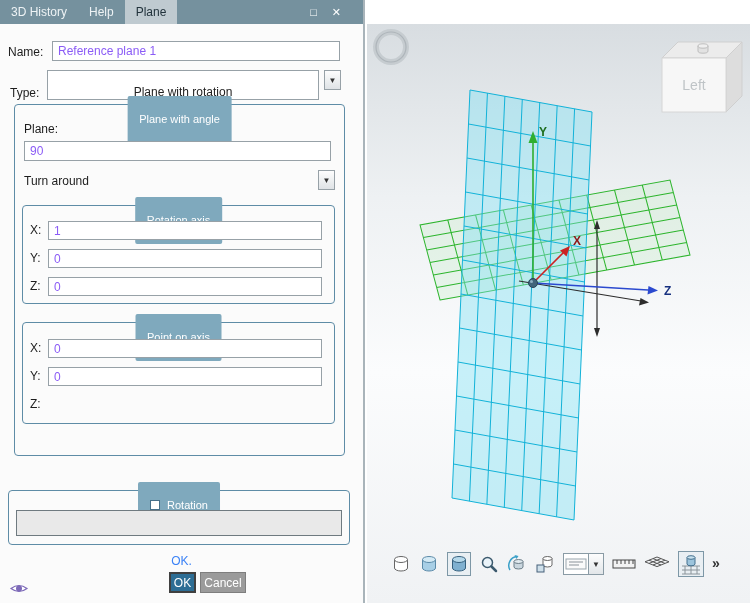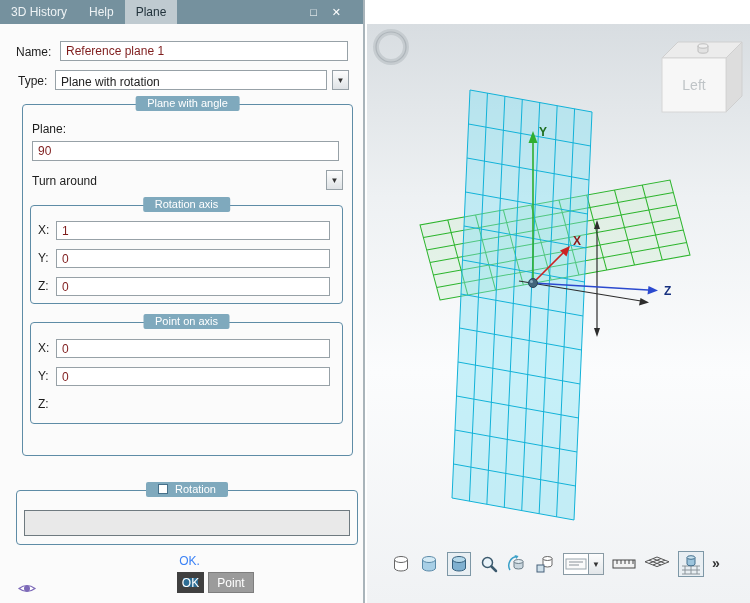--- a/index.html
+++ b/index.html
@@ -10,37 +10,37 @@
   
   .titlebar { height:24px; background:#75919e; display:flex; align-items:stretch; color:#eef3f5; }
   .tab { display:flex; align-items:center; padding:0 11px; font-size:12px; cursor:default; }
   .tab.active { background:#bfcad0; color:#22333c; }
   .win-btns { margin-left:auto; display:flex; align-items:center; gap:15px; padding-right:22px; font-size:11px; color:#ffffff; }
   .win-btns span { cursor:default; }
   .rp-title { display:flex; align-items:center; padding-left:9px; font-size:12px; }
 
   
   .left-panel { position:absolute; left:0; top:0; width:365px; height:603px; background:#fbfbfb; border-right:2px solid #a9b4ba; }
-  .lp-body { position:relative; width:100%; height:579px;margin-left:8px; }
+  .lp-body { position:relative; width:100%; height:579px; }
 
   .lbl { position:absolute; font-size:12px; color:#1d1d1d; white-space:nowrap; }
-  .inp { position:absolute; height:20px; border:1px solid #97a1a7; background:#ffffff; padding:2px 5px; font-family:"Liberation Sans",sans-serif; font-size:12px; color:#7f1d1d; }
+  .inp { position:absolute; height:20px; border:1px solid #97a1a7; background:#ffffff; padding:2px 5px; font-family:"Liberation Sans",sans-serif; font-size:12px; color:#8b5cf6; }
   .inp-sm { height:19px; }
-  .combo { position:absolute; height:20px; border:1px solid #97a1a7; background:#ffffff; padding:4px 5px; font-size:12px; overflow:hidden; white-space:nowrap; }
+  .combo { position:absolute; height:20px; border:1px solid #97a1a7; background:#ffffff; padding:14px 5px; font-size:12px; overflow:hidden; white-space:nowrap;text-align:center; }
   .combo-arrow { position:absolute; width:17px; height:20px; border:1px solid #97a1a7; background:linear-gradient(#fdfdfd,#dfe3e6); display:flex; align-items:center; justify-content:center; font-size:8px; color:#333; cursor:default; }
 
   .group { position:absolute; border:1px solid #5e8ca6; border-radius:4px; }
-  .badge { position:absolute; left:50%; top:-9px; transform:translateX(-50%); background:#7fa9bd; color:#ffffff; font-size:11px; line-height:15px; padding:0 12px; white-space:nowrap; border-radius:2px; }
+  .badge { position:absolute; left:50%; top:-9px; transform:translateX(-50%); background:#7fa9bd; color:#ffffff; font-size:11px; line-height:15px; padding:16px 12px; white-space:nowrap; border-radius:2px; }
   .badge .cb { display:inline-block; width:10px; height:10px; background:#ffffff; border:1px solid #46708a; vertical-align:-1px; margin-right:7px; }
 
   .disabled-inp { position:absolute; height:26px; border:1px solid #6f7a80; background:#e9e9e9; padding:3px 5px; font-size:12px; color:#555; }
 
   .status { position:absolute; left:0; right:0; top:530px; text-align:center; font-size:12px; color:#3b82f6; }
   .btn { position:absolute; height:21px; font-family:"Liberation Sans",sans-serif; font-size:12px; color:#ffffff; display:flex; align-items:center; justify-content:center; cursor:default; }
-  .btn-ok { left:169px; top:548px; width:27px; background:#2d6d94; border:6px solid #404040; }
+  .btn-ok { left:169px; top:548px; width:27px; background:#2d6d94; border:2px solid #404040; }
   .btn-cancel { left:200px; top:548px; width:46px; background:#9b9b9b; border:1px solid #7e7e7e; }
   .eye { position:absolute; left:10px; top:558px; }
 
   
   .right-panel { position:absolute; left:367px; top:0; width:383px; height:603px; }
   .viewport { position:absolute; left:0; top:24px; width:383px; height:579px;
               background:linear-gradient(180deg,#d8dde1 0%, #eef1f3 30%, #fbfcfd 60%, #f0f2f4 100%); }
   .vp-svg { position:absolute; left:0; top:0; }
 
   .toolbar { position:absolute; left:24px; bottom:26px; display:flex; align-items:center; gap:8px; }
@@ -64,21 +64,21 @@
         <span>□</span>
         <span>✕</span>
       </div>
     </div>
 
     <div class="lp-body">
 
       <div class="lbl" style="left:8px; top:21px;">Name:</div>
       <input class="inp" style="left: 52px; top: 17px; width: 288px;" value="Reference plane 1">
 
-      <div class="lbl" style="left:10px; top:50px;">Type:</div>
+      <div class="lbl" style="left:10px; top:62px;">Type:</div>
       <div class="combo" style="left:47px; top:46px; width:272px;">Plane with rotation</div>
       <div class="combo-arrow" style="left:324px; top:46px;">▼</div>
 
       <div class="group" style="left:14px; top:80px; width:331px; height:352px;">
         <div class="badge">Plane with angle</div>
       </div>
 
       <div class="lbl" style="left:24px; top:98px;">Plane:</div>
       <input class="inp" style="left: 24px; top: 117px; width: 307px;" value="90">
 
@@ -104,21 +104,21 @@
       <input class="inp inp-sm" style="left: 48px; top: 343px; width: 274px;" value="0">
       <div class="lbl" style="left:30px; top:373px;">Z:</div>
 
       <div class="group" style="left:8px; top:466px; width:342px; height:55px;">
         <div class="badge"><span class="cb"></span><span>Rotation</span></div>
       </div>
       <input class="disabled-inp" style="left: 16px; top: 486px; width: 326px;" disabled="" value="">
 
       <div class="status">OK.</div>
       <div class="btn btn-ok">OK</div>
-      <div class="btn btn-cancel">Point</div>
+      <div class="btn btn-cancel">Cancel</div>
 
       <div class="eye">
         <svg width="18" height="13" viewBox="0 0 18 13">
           <path d="M1 6.5 Q9 0.5 17 6.5 Q9 12.5 1 6.5 Z" fill="#ffffff" stroke="#7d6ab8" stroke-width="1.2"></path>
           <circle cx="9" cy="6.5" r="3" fill="#7d6ab8"></circle>
         </svg>
       </div>
     </div>
   </div>
 

